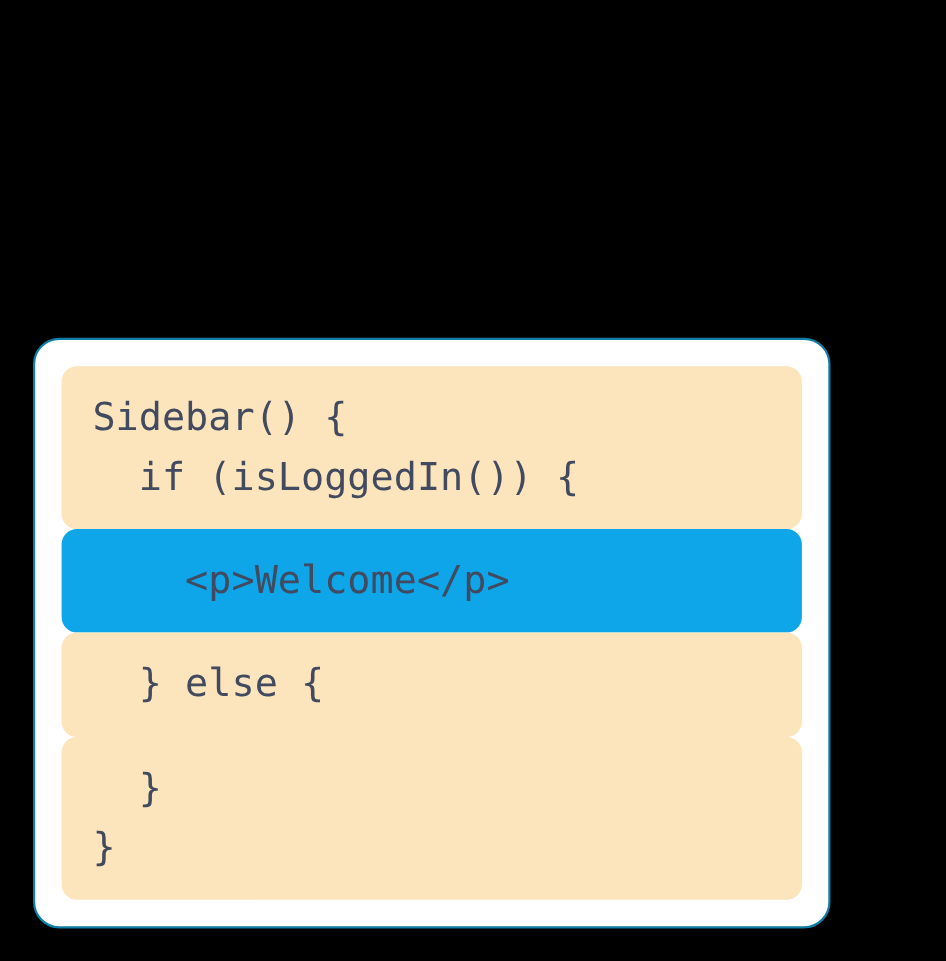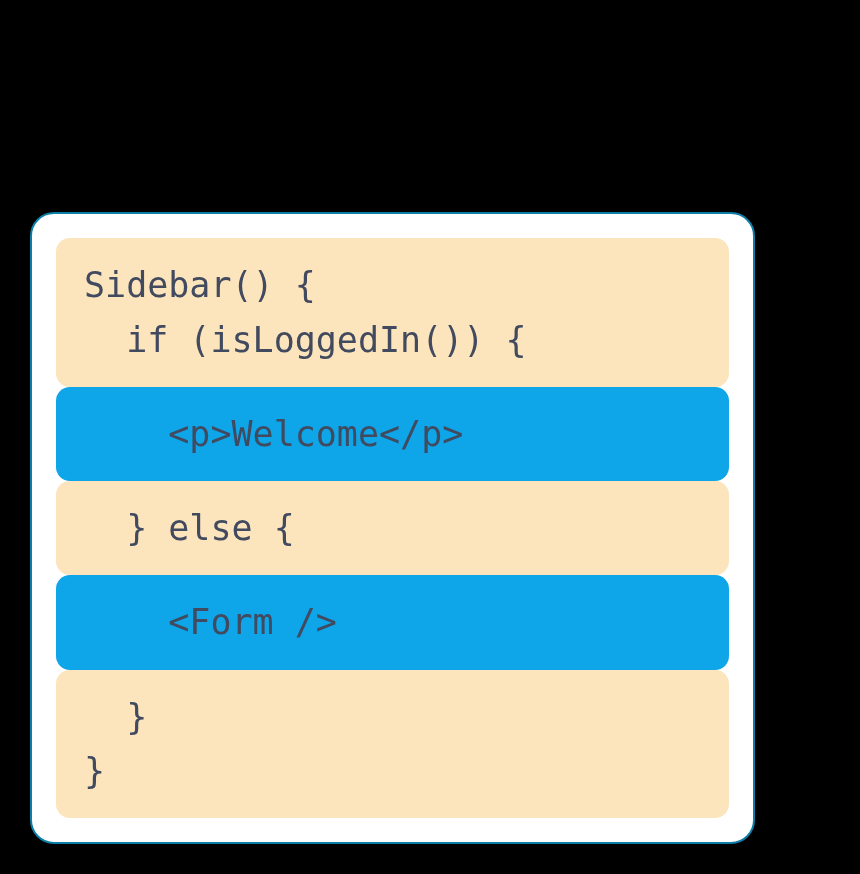--- a/index.html
+++ b/index.html
@@ -47,16 +47,15 @@
     }
   </style>
 </head>
 <body>
 
 <div class="code-card">
   <div class="code-block block-orange">Sidebar() {
   if (isLoggedIn()) {</div>
   <div class="code-block block-purple">    &lt;p&gt;Welcome&lt;/p&gt;</div>
   <div class="code-block block-orange">  } else {</div>
-  <div class="code-block block-purple">    &lt;Form /&gt;</div>
   <div class="code-block block-orange">  }
 }</div>
 </div>
 
 </body></html>

